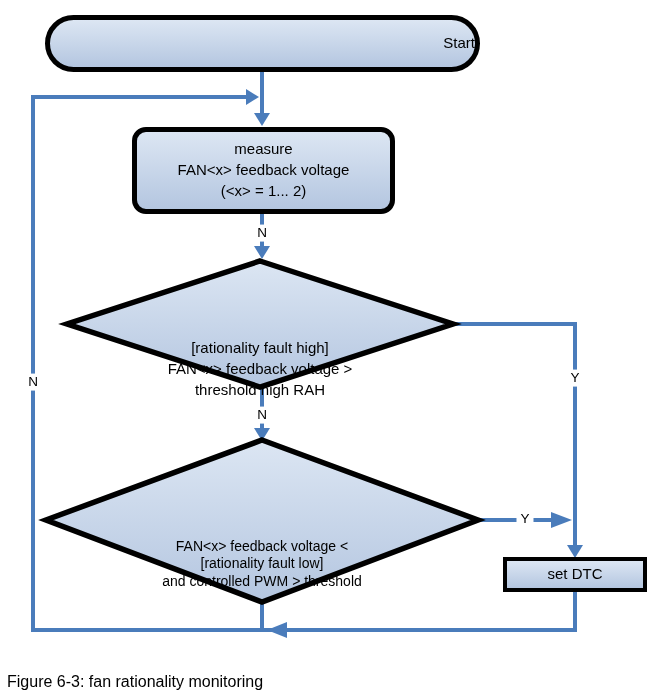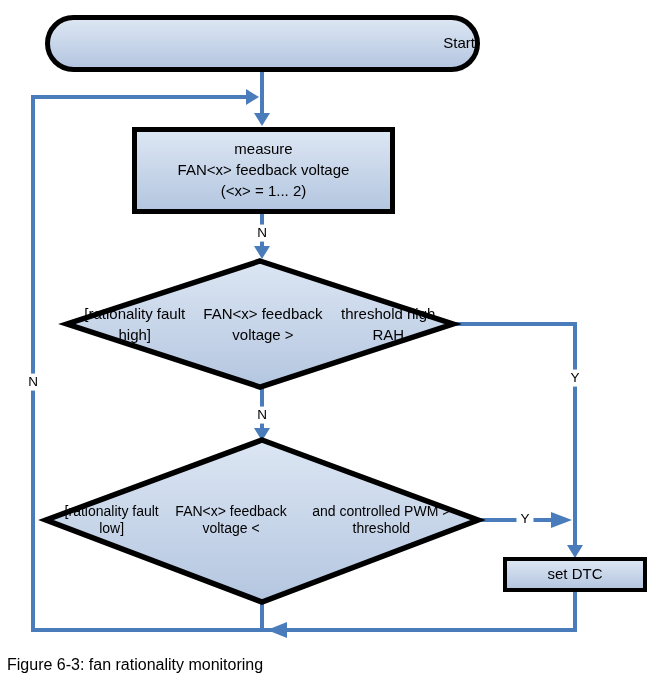--- a/index.html
+++ b/index.html
@@ -48,34 +48,36 @@
   }
   #start-node {
     left: 45px; top: 15px; width: 435px; height: 57px;
     border-radius: 29px;
     line-height: 1.23;
     align-items: flex-end;
   }
   #measure-node {
     left: 132px; top: 127px; width: 263px; height: 87px;
     line-height: 1.38;
+    border-radius: 14px;
   }
   #setdtc-node {
     left: 503px; top: 557px; width: 144px; height: 35px;
     border-width: 4px;
     line-height: 1.1;
   }
   .diamond-text {
     position: absolute;
     display: flex;
-    flex-direction: row;
-    justify-content: space-between;
+    flex-direction: column;
+    justify-content: center;
     align-items: center;
     text-align: center;
     pointer-events: none;
+    margin-top: 44px;
   }
   #fault-high-text {
     left: 80px; top: 292px; width: 360px; height: 64px;
     font-size: 15px; line-height: 21px;
   }
   #fault-low-text {
     left: 62px; top: 485px; width: 400px; height: 70px;
     font-size: 14px; line-height: 17.5px;
   }
   .edge-label {
@@ -87,21 +89,21 @@
     line-height: 1.1;
   }
   #lbl-n-measure    { left: 262px; top: 233px; }
   #lbl-n-fault-high { left: 262px; top: 415px; }
   #lbl-n-loop       { left: 33px;  top: 382px; }
   #lbl-y-fault-high { left: 575px; top: 378px; }
   #lbl-y-fault-low  { left: 525px; top: 519px; }
 
   #figure-caption {
     position: absolute;
-    left: 7px; top: 656px;
+    left: 7px; top: 673px;
     font-size: 16px;
     white-space: nowrap;
   }
 </style>
 </head>
 <body style="--connector: #4a7cbb; --shape-fill-top: #dce6f3; --shape-fill-bottom: #b4c6e0; --shape-border: #000000;">
 
 <div id="canvas">
 
   <svg id="connector-layer" width="657" height="693" viewBox="0 0 657 693">
@@ -142,22 +144,22 @@
     <span>(&lt;x&gt; = 1... 2)</span>
   </div>
 
   <div class="diamond-text" id="fault-high-text">
     <span>[rationality fault high]</span>
     <span>FAN&lt;x&gt; feedback voltage &gt;</span>
     <span>threshold high RAH</span>
   </div>
 
   <div class="diamond-text" id="fault-low-text">
+    <span>FAN&lt;x&gt; feedback voltage &lt;</span>
     <span>[rationality fault low]</span>
-    <span>FAN&lt;x&gt; feedback voltage &lt;</span>
     <span>and controlled PWM &gt; threshold</span>
   </div>
 
   <div class="node" id="setdtc-node">
     <span>set DTC</span>
   </div>
 
   <div class="edge-label" id="lbl-n-measure">N</div>
   <div class="edge-label" id="lbl-n-fault-high">N</div>
   <div class="edge-label" id="lbl-n-loop">N</div>

